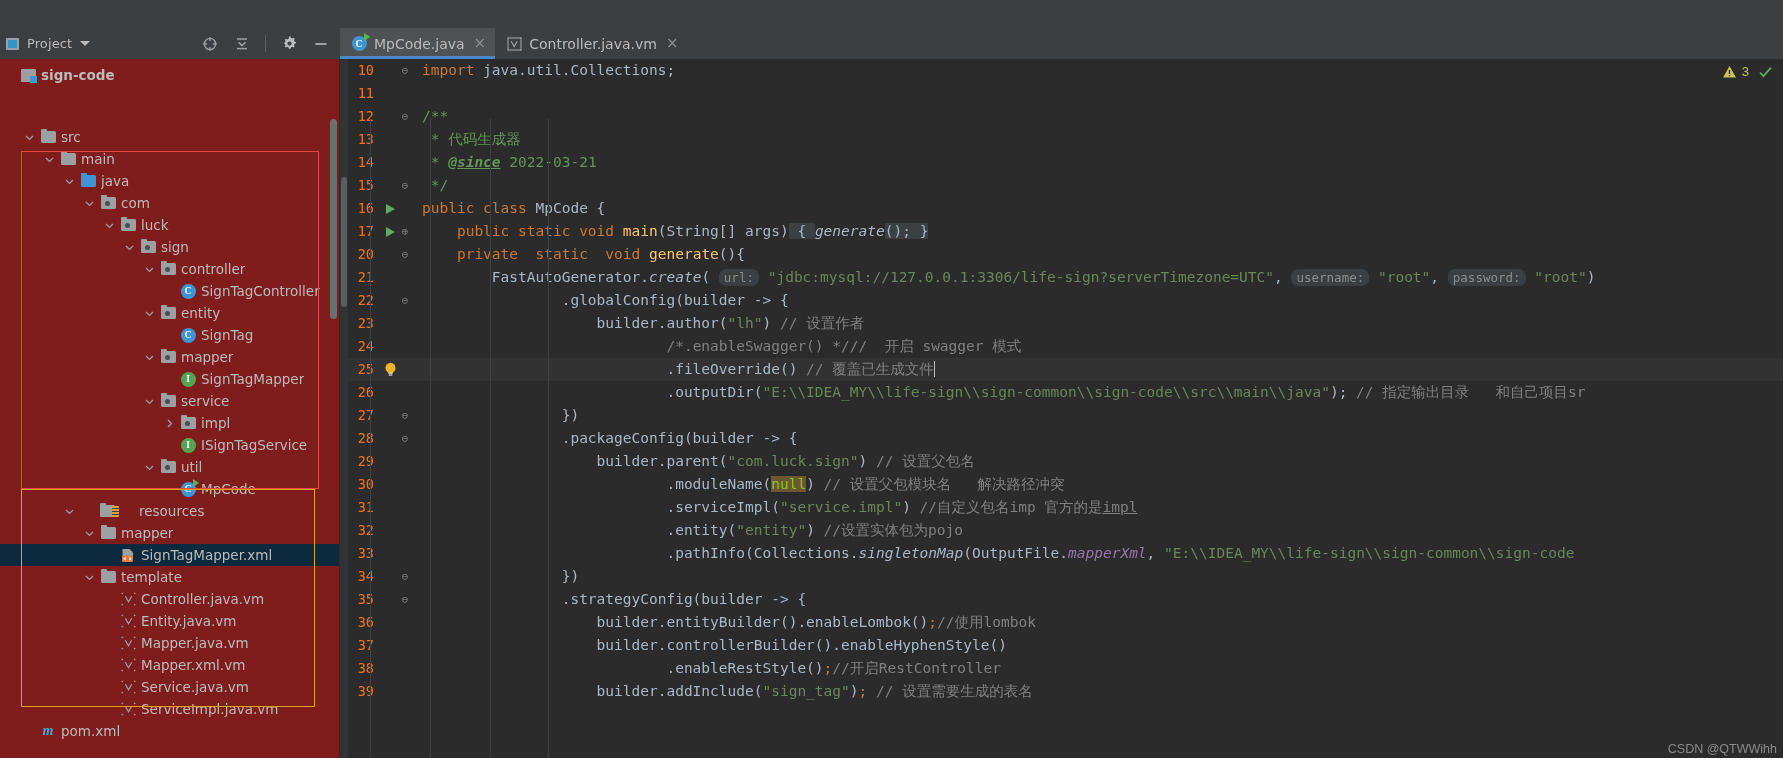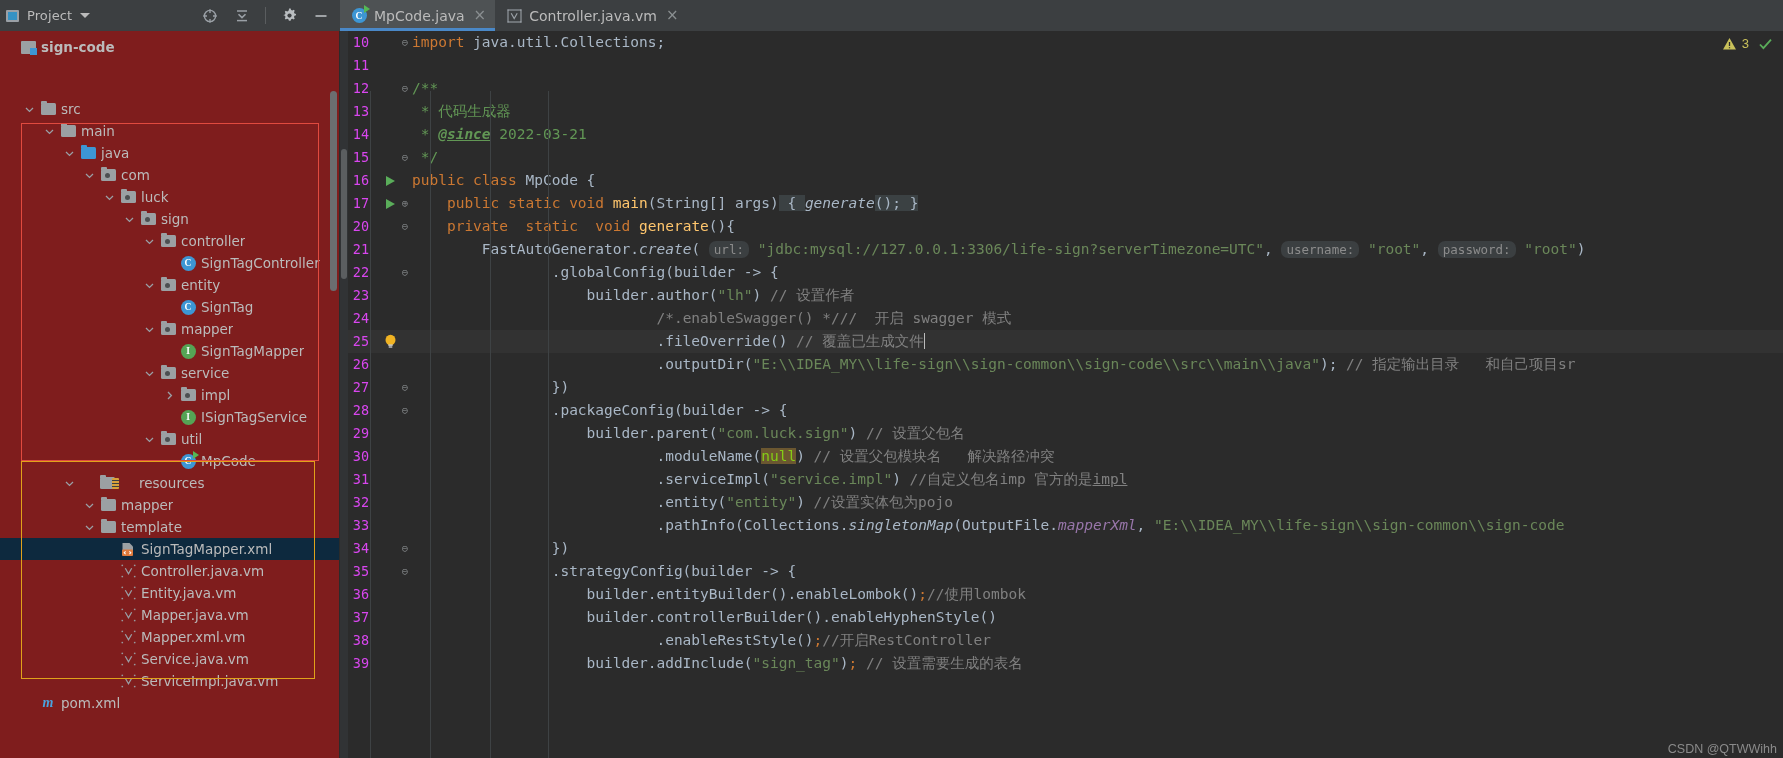--- a/index.html
+++ b/index.html
@@ -5,21 +5,21 @@
   * { box-sizing: border-box; margin: 0; padding: 0; }
   html, body {
     width: 1783px; height: 758px;
     background: #3c3f41;
     font-family: "DejaVu Sans", "Liberation Sans", sans-serif;
     overflow: hidden;
   }
   .app { position: relative; width: 1783px; height: 758px; display: flex; flex-direction: column; }
 
   
-  .topbar { height: 31px; display: flex; align-items: stretch; background: #4c1d95; flex: none; }
+  .topbar { height: 31px; display: flex; align-items: stretch; background: #4c1d95; flex: none; margin-top: 28px; }
   .tool-head {
     width: 340px; display: flex; align-items: center; padding: 0 6px;
     background: #3c3f41; gap: 6px; flex: none;
   }
   .proj-icon { width: 15px; height: 14px; flex: none; position: relative; }
   .proj-icon .a { position:absolute; left:0; top:1px; width:13px; height:12px; background:#9aa0a6; border-radius:1px;}
   .proj-icon .b { position:absolute; left:2px; top:3px; width:9px; height:8px; background:#3592c4;}
   .proj-label { color: #bbbbbb; font-size: 13px; letter-spacing: .1px; }
   .caret-dn {
     width: 0; height: 0; border-left: 5px solid transparent; border-right: 5px solid transparent;
@@ -109,26 +109,26 @@
   .gutter-left-strip{ position:absolute; left:0; top:0; width:8px; height:100%; background:#313335; }
   .gutter-thumb{ position:absolute; left:1px; top:118px; width:6px; height:130px; background:#5b5e60; border-radius:3px;}
 
   .code-area {
     position: absolute; inset: 0 0 0 8px; font-family: "DejaVu Sans Mono","Liberation Mono", monospace;
     font-size: 14.5px; line-height: 23px;
   }
   .cline { position: relative; height: 23px; white-space: pre; display:flex; align-items:center;}
   .cline.cur { background: #323232; }
   .ln {
-    width: 34px; flex:none; text-align: center; color: #d946ef; font-size: 13.5px; padding-right: 8px;
+    width: 34px; flex:none; text-align: right; color: #f97316; font-size: 13.5px; padding-right: 8px;
     font-family:"DejaVu Sans Mono","Liberation Mono",monospace;
   }
   .gutter-mark { width: 16px; flex:none; display:flex; align-items:center; justify-content:center; }
   .fold { width: 14px; flex:none; display:flex; align-items:center; justify-content:center; color:#7a7d7f; font-size:11px;}
-  .code { flex: 1 1 auto; white-space: pre; overflow: visible; color:#a9b7c6; }
+  .code { flex: 1 1 auto; white-space: pre; overflow: visible; color:#a9b7c6;margin-left:10px; }
 
   .run-tri { width:0;height:0;border-left:9px solid #5aad5a;border-top:5.5px solid transparent;border-bottom:5.5px solid transparent;}
 
   
   .kw  { color:#cc7832; }
   .str { color:#6a8759; }
   .cmt { color:#808080; }
   .doc { color:#629755; }
   .doctag { color:#629755; text-decoration: underline; font-style: italic; font-weight:bold;}
   .fn  { color:#ffc66d; }
@@ -422,41 +422,41 @@
             <span class="twisty">
               <svg width="11" height="11" viewBox="0 0 11 11">
                 <path d="M2 4l3.5 3.4L9 4" fill="none" stroke="#9aa0a6" stroke-width="1.3"></path>
               </svg>
             </span>
             <span class="ico">
               <span class="fld"></span>
             </span>
             <span class="txt">mapper</span>
           </div>
-          <div class="row" style="padding-left: 84px;">
-            <span class="twisty">
-              <svg width="11" height="11" viewBox="0 0 11 11">
-                <path d="M2 4l3.5 3.4L9 4" fill="none" stroke="#9aa0a6" stroke-width="1.3"></path>
-              </svg>
-            </span>
-            <span class="ico">
-              <span class="fld"></span>
-            </span>
-            <span class="txt">template</span>
-          </div>
           <div class="row selected" style="padding-left: 104px;">
             <span class="twisty none"></span>
             <span class="ico">
               <span class="xml-ico"><svg width="16" height="15" viewBox="0 0 16 15">
                   <path d="M2.5 1h7l3.5 3.5V9H2.5z" fill="#9ba0a3"></path>
                   <rect x="2" y="7.5" width="11" height="6.5" rx="1" fill="#e07a3c"></rect>
                   <path d="M5.6 9.4L4.2 10.8l1.4 1.4M9.4 9.4l1.4 1.4-1.4 1.4" fill="none" stroke="#fff" stroke-width="1.1"></path>
                 </svg></span>
             </span>
             <span class="txt">SignTagMapper.xml</span>
+          </div>
+          <div class="row" style="padding-left: 84px;">
+            <span class="twisty">
+              <svg width="11" height="11" viewBox="0 0 11 11">
+                <path d="M2 4l3.5 3.4L9 4" fill="none" stroke="#9aa0a6" stroke-width="1.3"></path>
+              </svg>
+            </span>
+            <span class="ico">
+              <span class="fld"></span>
+            </span>
+            <span class="txt">template</span>
           </div>
           <div class="row" style="padding-left: 104px;">
             <span class="twisty none"></span>
             <span class="ico">
               <span class="vm-ico">
                 <svg width="15" height="14" viewBox="0 0 15 14">
                   <path d="M1.2 2.2V.8M1.2 11.8v1.4M13.8 2.2V.8M13.8 11.8v1.4M.7 1.3h1.4M12.9 1.3h1.4M.7 12.7h1.4M12.9 12.7h1.4" stroke="#9aa0a6" stroke-width="1"></path>
                   <path d="M4.3 4.2l3.2 5.6 3.2-5.6" fill="none" stroke="#9aa0a6" stroke-width="1.25"></path>
                 </svg>
               </span>

